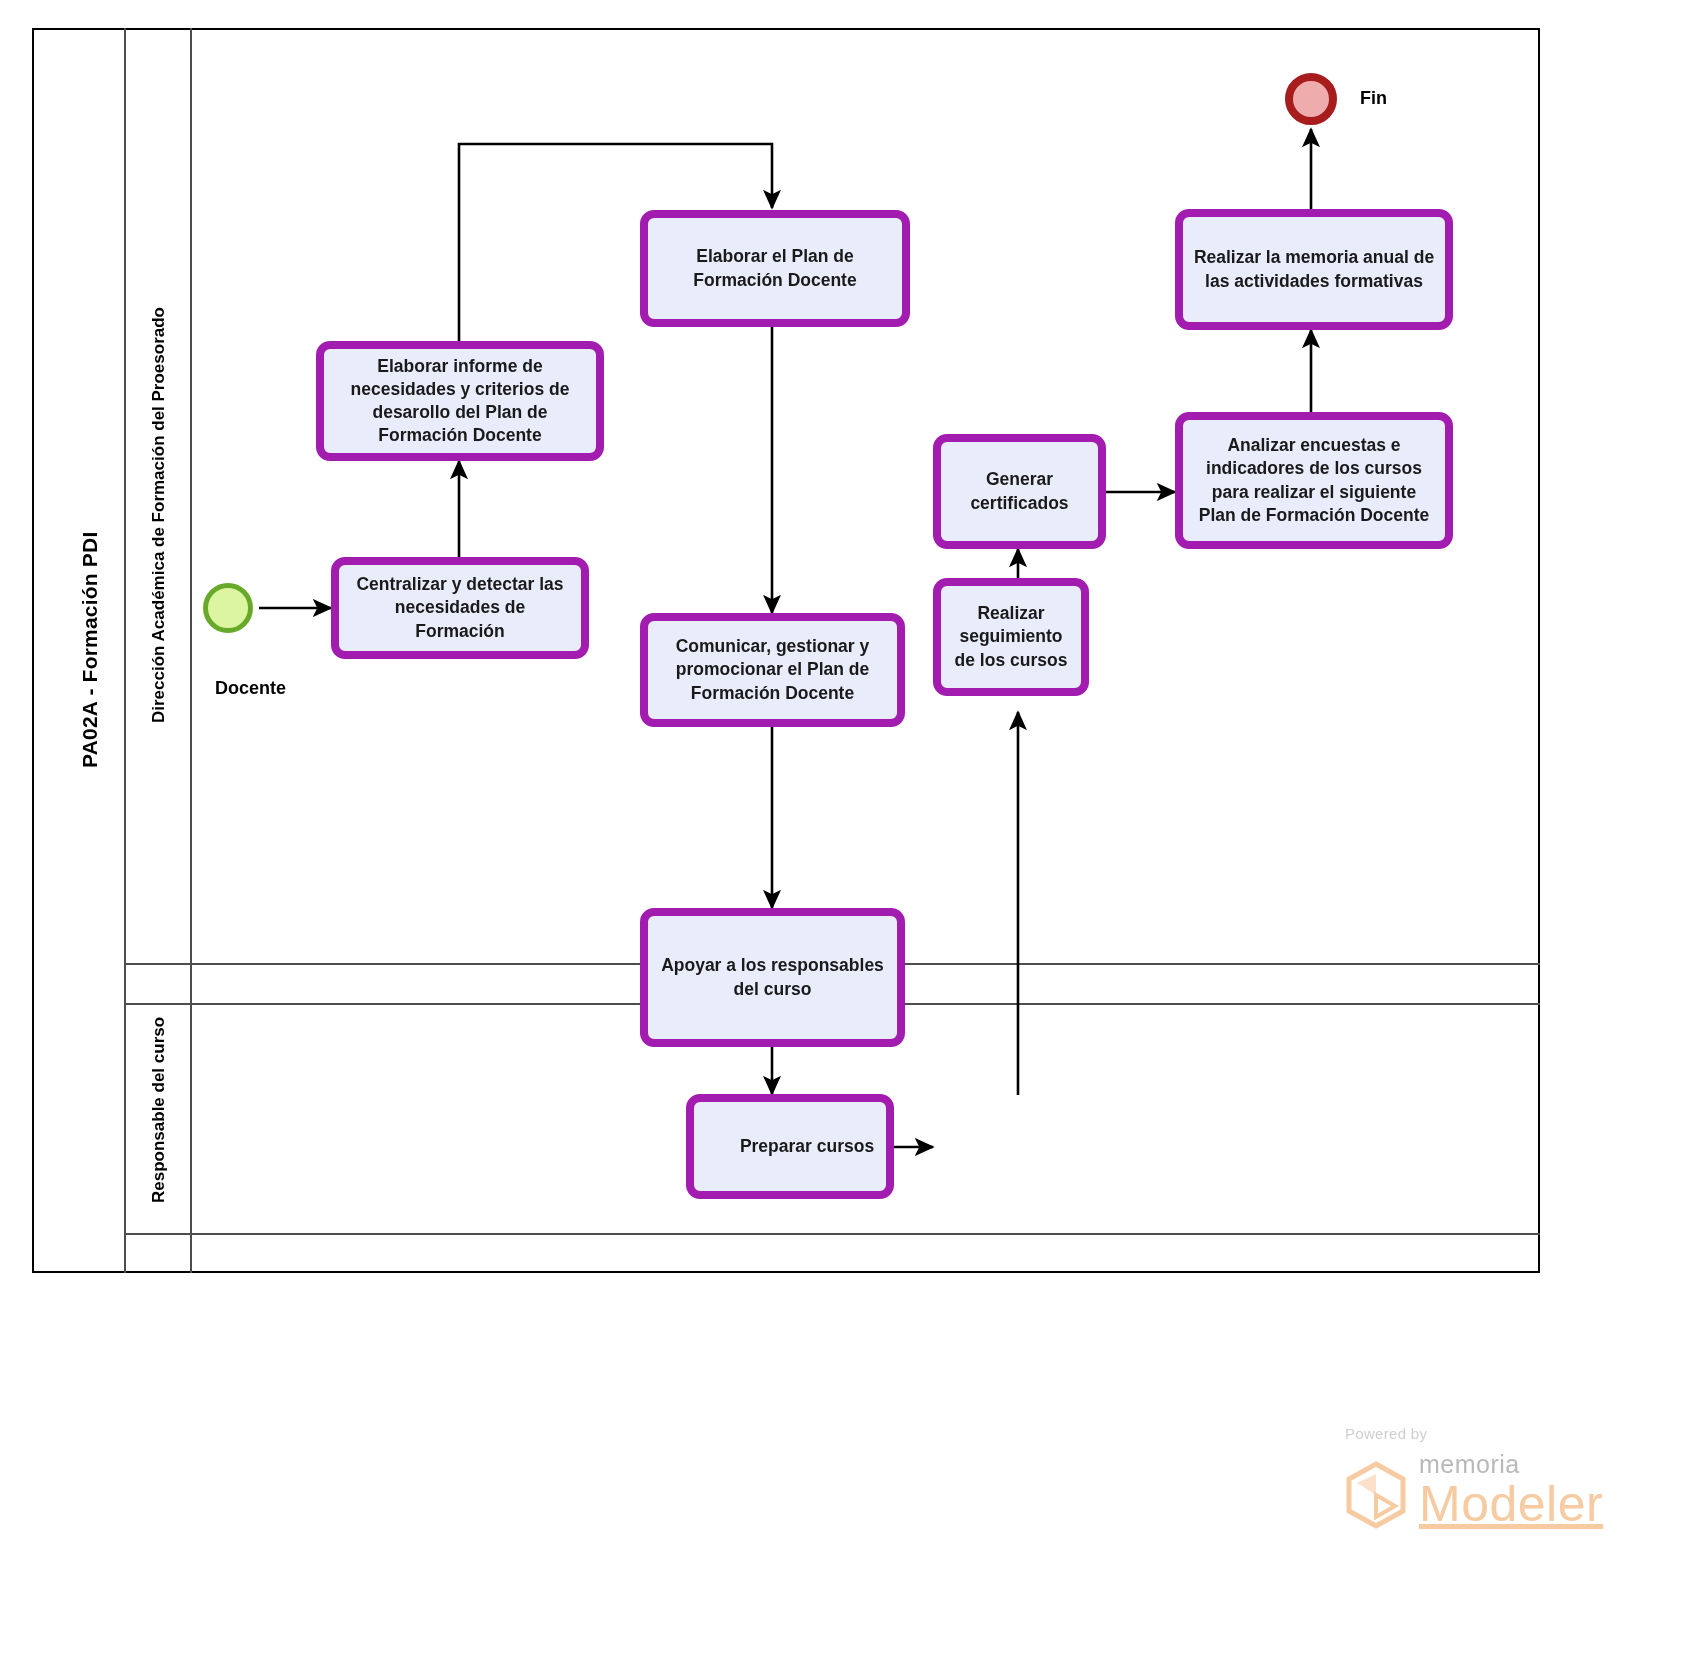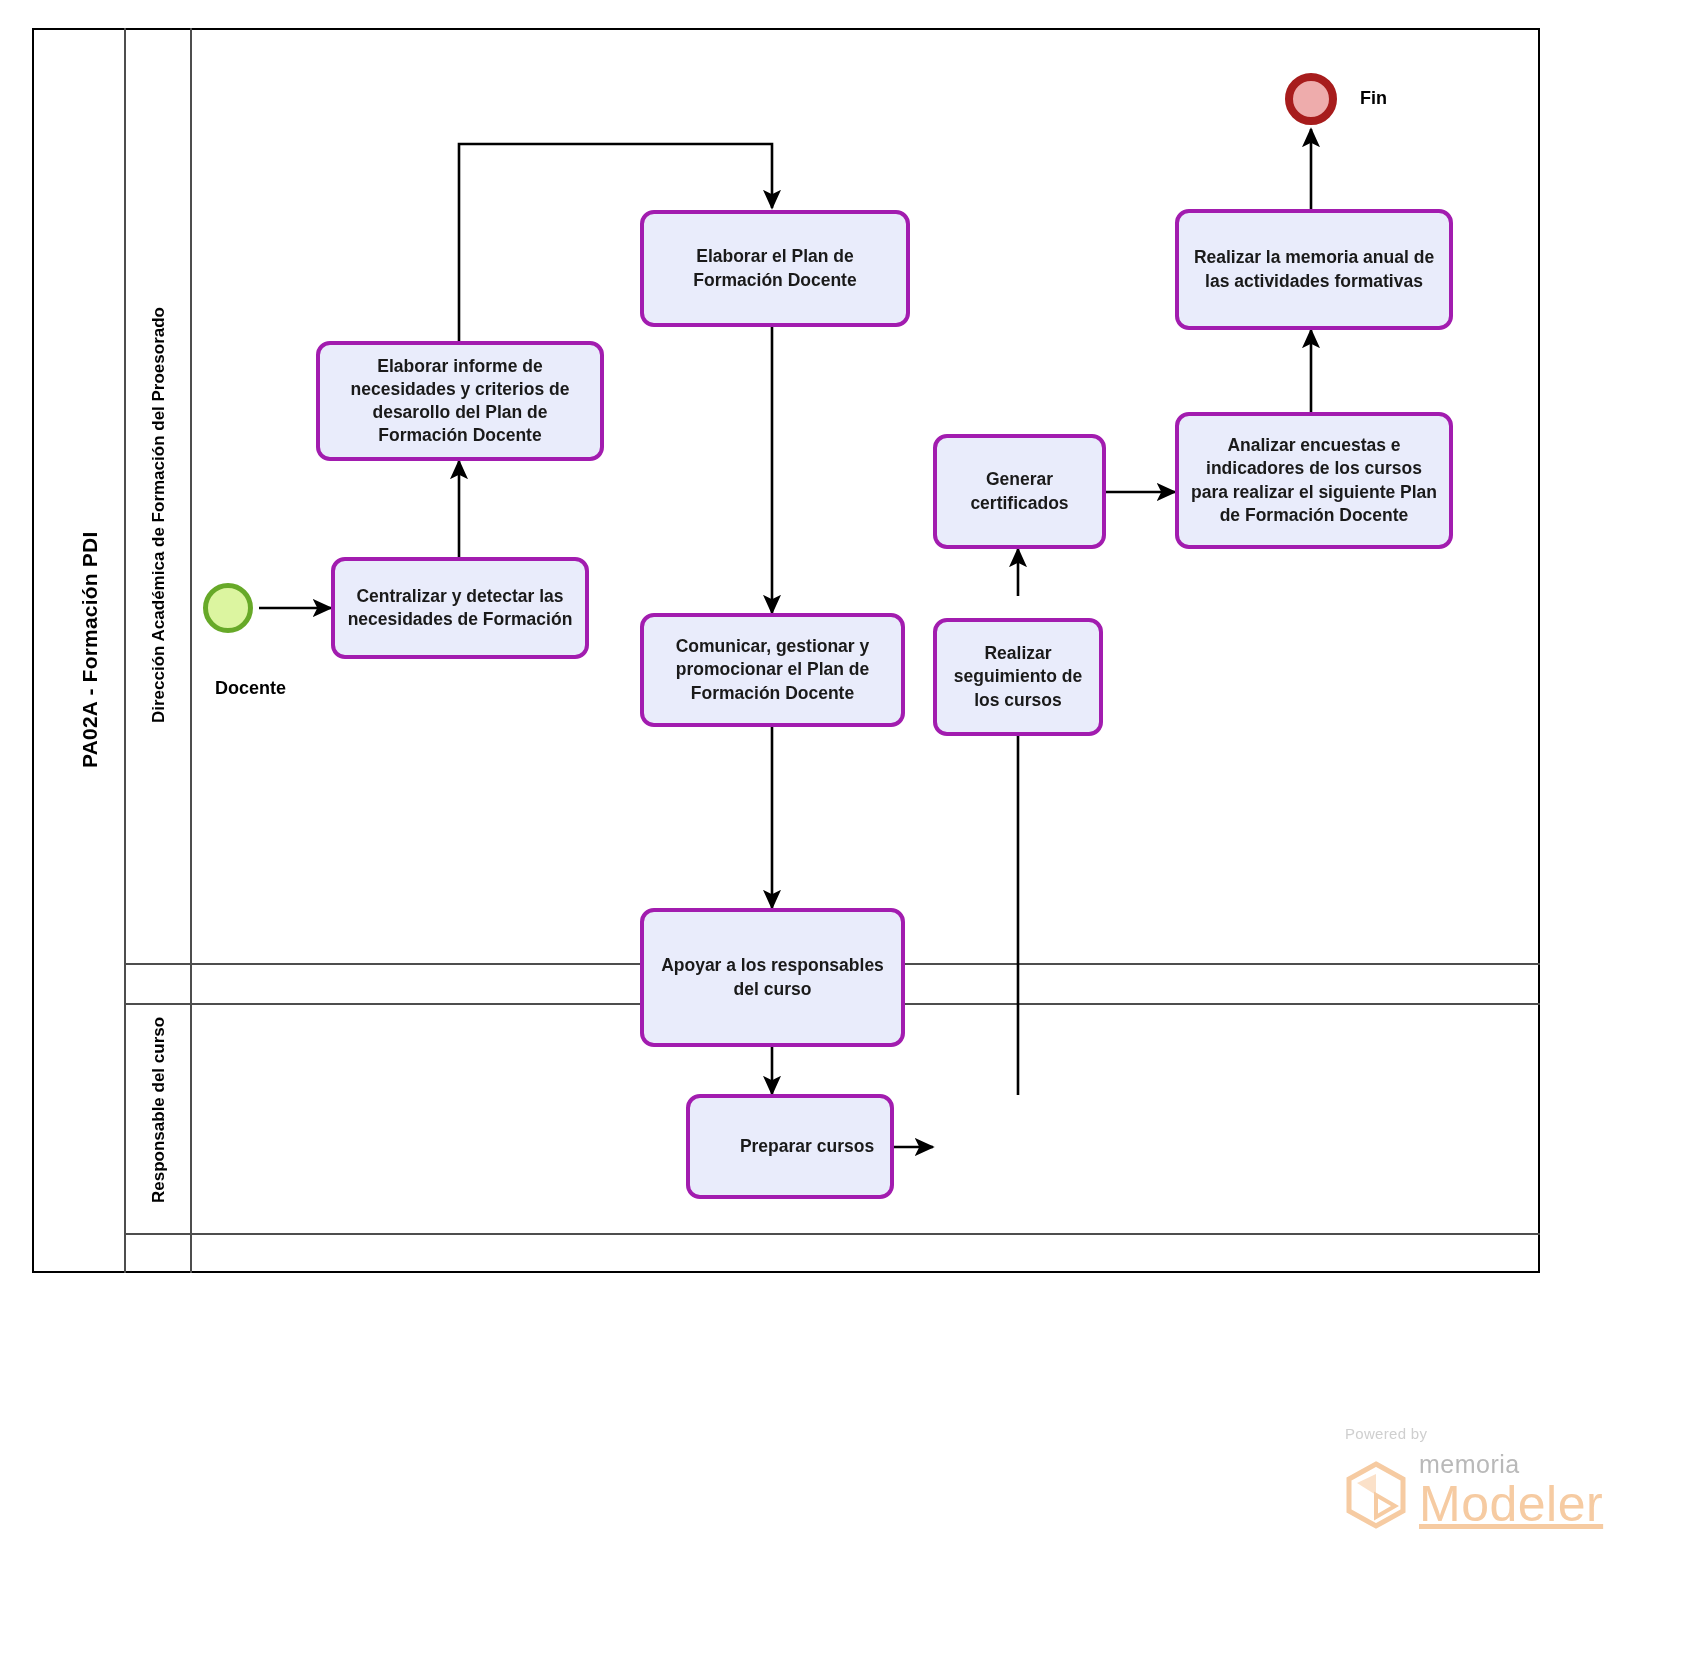--- a/index.html
+++ b/index.html
@@ -30,21 +30,21 @@
     writing-mode:vertical-rl;transform:rotate(180deg);
     font-weight:bold;font-size:17px;color:#000;
     display:flex;align-items:center;justify-content:center;
     white-space:nowrap;
   }
 
   
   .task{
     position:absolute;box-sizing:border-box;
     background:#e9ecfb;
-    border:4px solid #a21caf;
+    border:8px solid #a21caf;
     border-radius:14px;
     display:flex;align-items:center;justify-content:center;
     text-align:center;
     font-weight:bold;font-size:17.5px;line-height:1.32;
     color:#1a1a1a;
     padding:4px 10px;
     z-index:3;
   }
 
   
@@ -139,21 +139,21 @@
 
   <div class="task" style="left:640px;top:210px;width:270px;height:117px;">Elaborar el Plan de Formación Docente</div>
 
   <div class="task" style="left:640px;top:613px;width:265px;height:114px;">Comunicar, gestionar y promocionar el Plan de Formación Docente</div>
 
   <div class="task" style="left:640px;top:908px;width:265px;height:139px;">Apoyar a los responsables del curso</div>
 
   <div class="task" style="left:686px;top:1094px;width:208px;height:105px;padding-left:44px;">Preparar cursos</div>
 
 
-  <div class="task" style="left:933px;top:618px;width:170px;height:118px;">Realizar seguimiento de los cursos</div>
+  <div class="task" style="left:933px;top:578px;width:156px;height:118px;">Realizar seguimiento de los cursos</div>
 
   <div class="task" style="left:933px;top:434px;width:173px;height:115px;">Generar certificados</div>
 
   <div class="task" style="left:1175px;top:412px;width:278px;height:137px;">Analizar encuestas e indicadores de los cursos para realizar el siguiente Plan de Formación Docente</div>
 
   <div class="task" style="left:1175px;top:209px;width:278px;height:121px;">Realizar la memoria anual de las actividades formativas</div>
 
   <div class="wm" style="left:1345px;top:1425px;width:330px;height:140px;">
     <div class="wm-powered">Powered by</div>
     <div style="display:flex;align-items:flex-end;gap:12px;margin-top:8px;">

